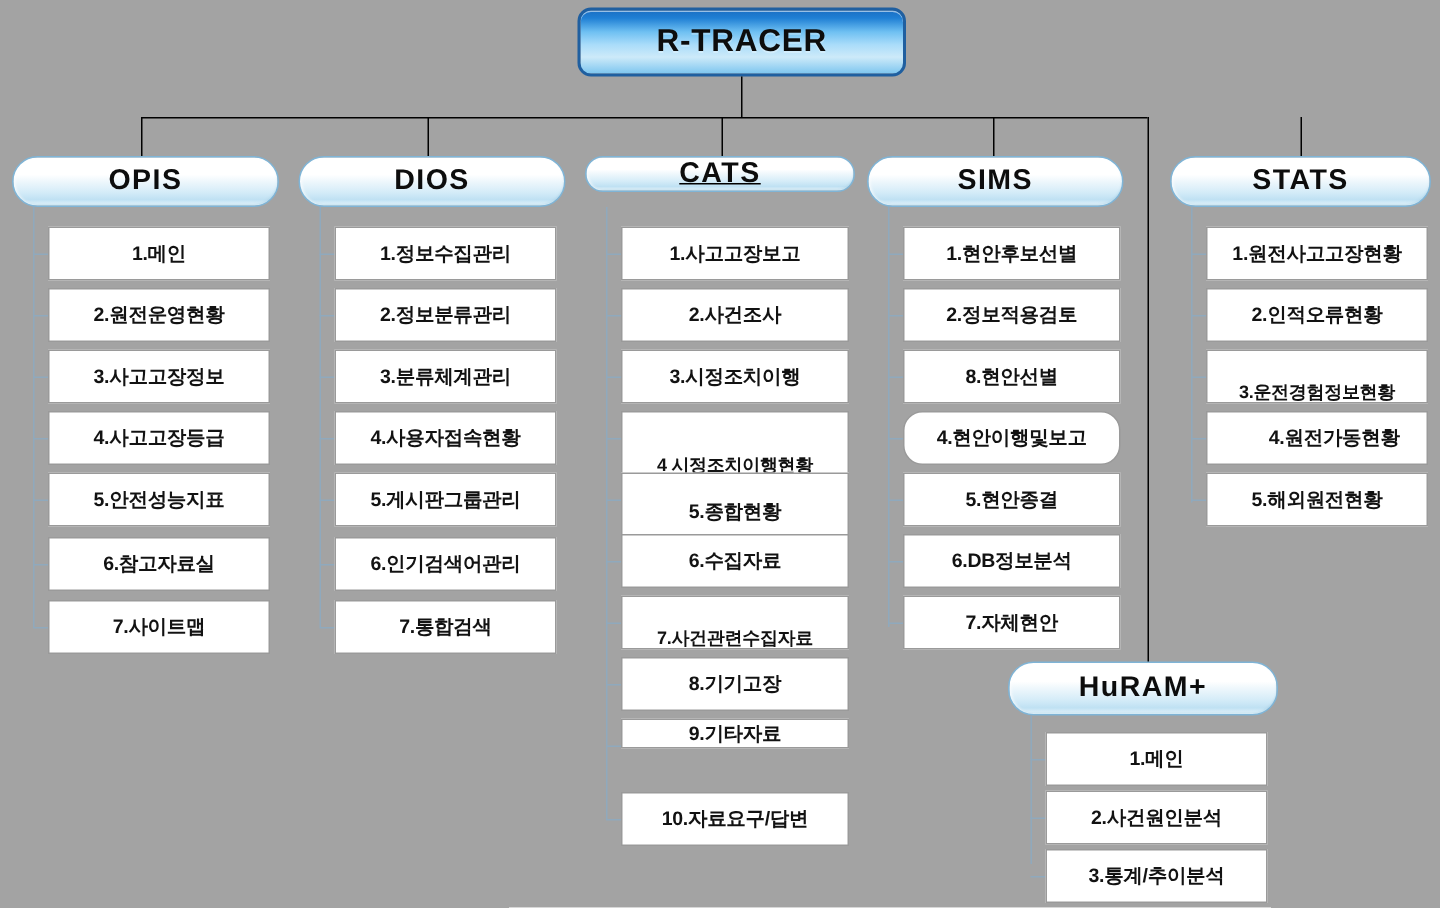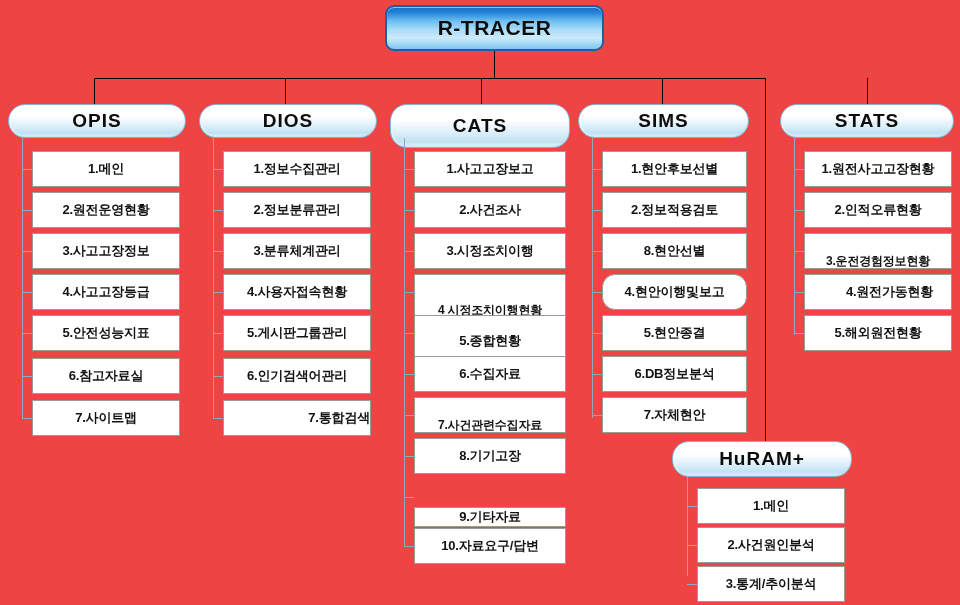--- a/index.html
+++ b/index.html
@@ -7,21 +7,21 @@
     margin: 0; padding: 0;
     width: 960px; height: 605px;
     background: #ffffff;
     font-family: "Liberation Sans", "DejaVu Sans", sans-serif;
     overflow: hidden;
   }
   #chart-root {
     position: relative;
     width: 960px;
     height: 605px;
-    background: #ef4444;
+    background: #a3a3a3;
   }
 
   
   .line-h, .line-v {
     position: absolute;
     background: #000000;
   }
   .line-h { height: 1px; }
   .line-v { width: 1px; }
 
@@ -172,25 +172,25 @@
   </div>
   <div class="tree-h" style="left:213px; top:333px; width:10px;"></div>
   <div class="leaf-node" style="left:223px; top:315px; width:148px; height:36px;">
     <span class="node-label">5.게시판그룹관리</span>
   </div>
   <div class="tree-h" style="left:213px; top:376px; width:10px;"></div>
   <div class="leaf-node" style="left:223px; top:358px; width:148px; height:36px;">
     <span class="node-label">6.인기검색어관리</span>
   </div>
   <div class="tree-h" style="left:213px; top:418px; width:10px;"></div>
-  <div class="leaf-node" style="left:223px; top:400px; width:148px; height:36px;justify-content:flex-end;">
+  <div class="leaf-node" style="left:223px; top:400px; width:148px; height:36px;">
     <span class="node-label">7.통합검색</span>
   </div>
 
-  <div class="header-node" style="left:390px; top:104px; width:180px; height:44px;">
+  <div class="header-node" style="left:390px; top:104px; width:180px; height:24px;text-decoration:underline;">
     <span class="node-label">CATS</span>
   </div>
   <div class="tree-v" style="left:404px; top:138px; height:408px;"></div>
 
   <div class="tree-h" style="left:404px; top:169px; width:10px;"></div>
   <div class="leaf-node" style="left:414px; top:151px; width:152px; height:36px;justify-content:center;">
     <span class="node-label">1.사고고장보고</span>
   </div>
   <div class="tree-h" style="left:404px; top:210px; width:10px;"></div>
   <div class="leaf-node" style="left:414px; top:192px; width:152px; height:36px;">
@@ -214,21 +214,21 @@
   </div>
   <div class="tree-h" style="left:404px; top:415px; width:10px;"></div>
   <div class="leaf-node narrow" style="left:414px; top:397px; width:152px; height:36px;">
     <span class="node-label">7.사건관련수집자료</span>
   </div>
   <div class="tree-h" style="left:404px; top:456px; width:10px;"></div>
   <div class="leaf-node" style="left:414px; top:438px; width:152px; height:36px;">
     <span class="node-label">8.기기고장</span>
   </div>
   <div class="tree-h" style="left:404px; top:497px; width:10px;"></div>
-  <div class="leaf-node" style="left:414px; top:507px; width:152px; height:20px;">
+  <div class="leaf-node" style="left:414px; top:479px; width:152px; height:20px;">
     <span class="node-label">9.기타자료</span>
   </div>
   <div class="tree-h" style="left:404px; top:546px; width:10px;"></div>
   <div class="leaf-node" style="left:414px; top:528px; width:152px; height:36px;">
     <span class="node-label">10.자료요구/답변</span>
   </div>
 
   <div class="header-node" style="left:578px; top:104px; width:171px; height:34px;">
     <span class="node-label">SIMS</span>
   </div>

